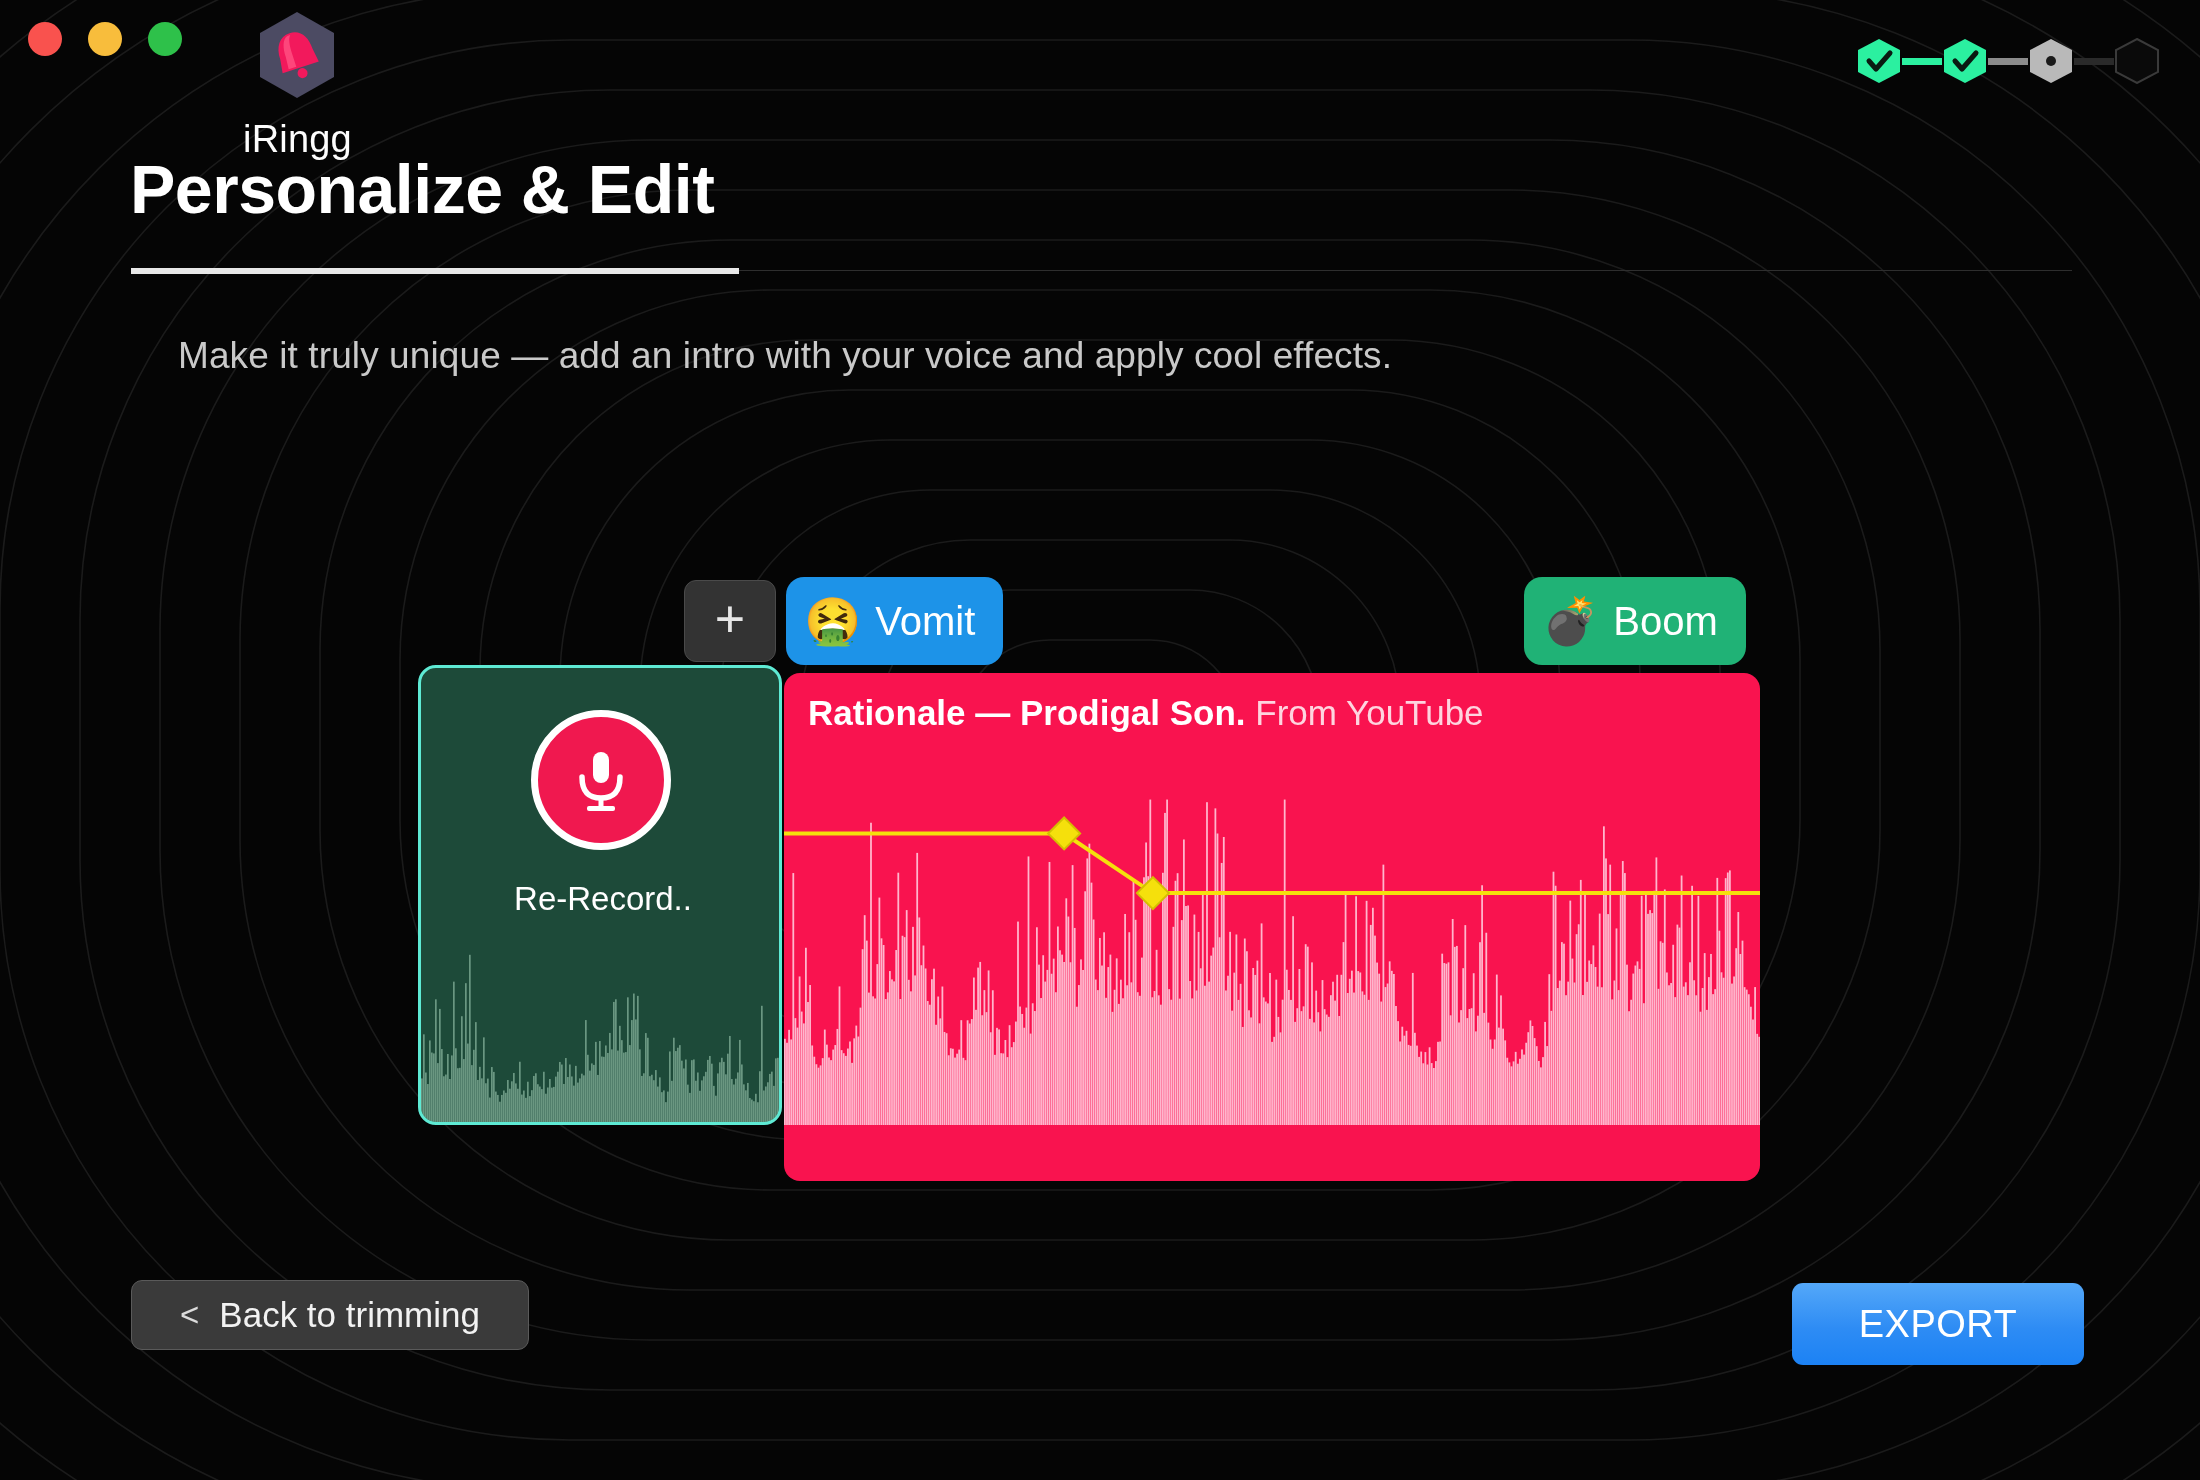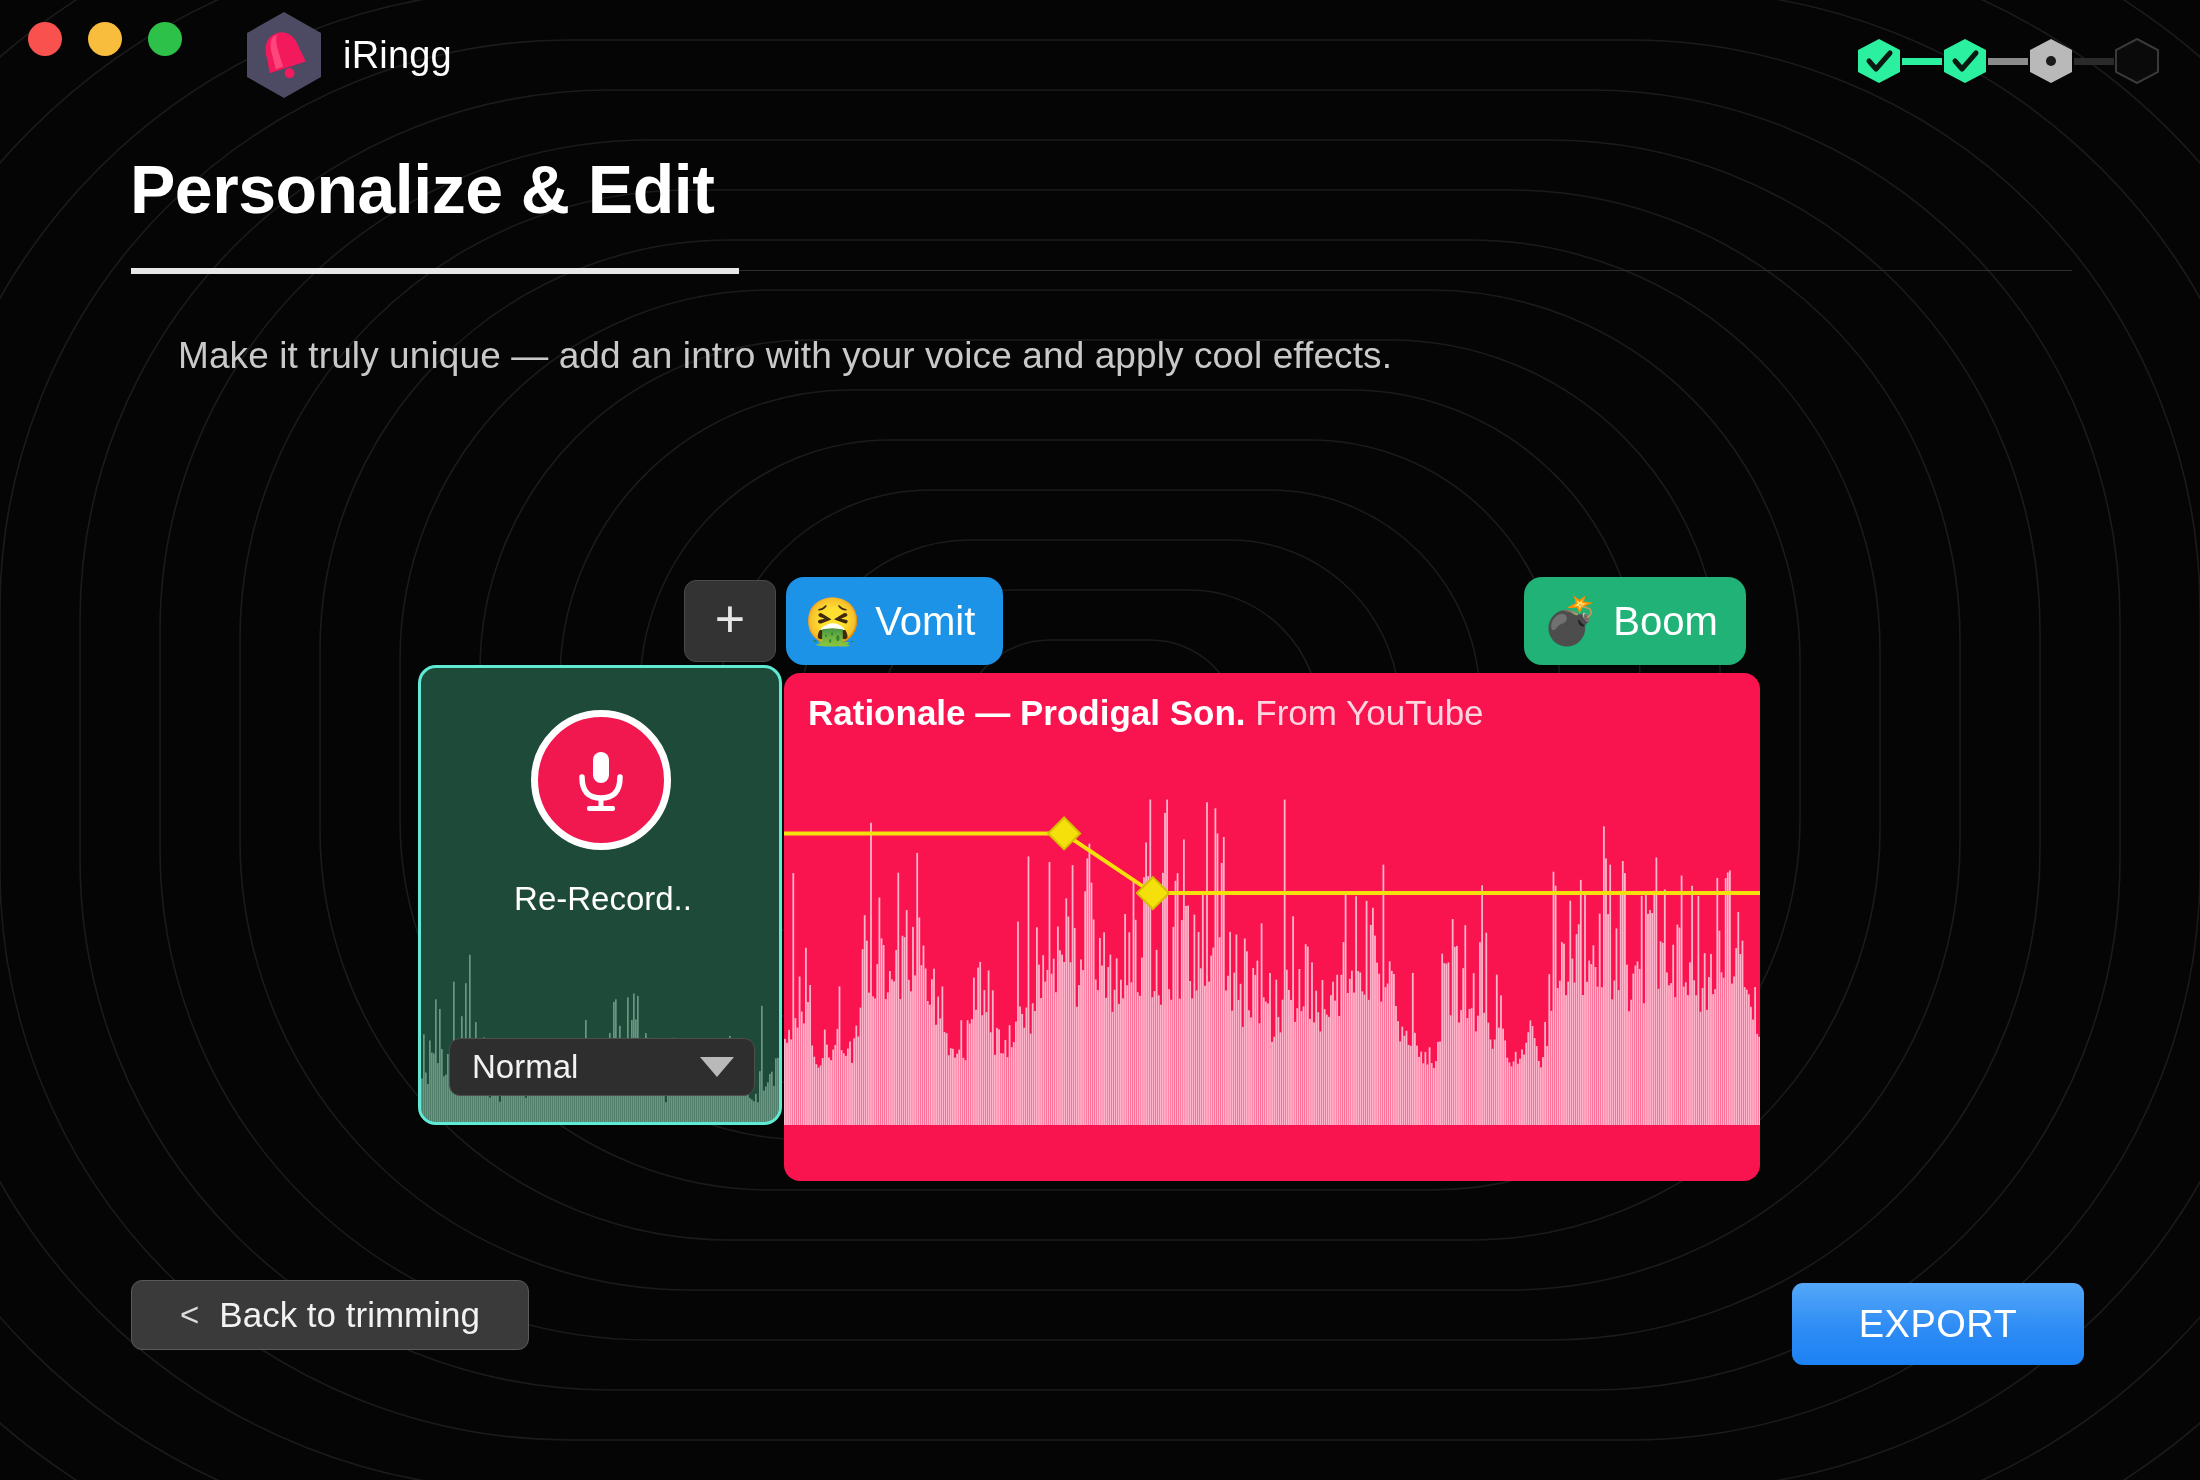--- a/index.html
+++ b/index.html
@@ -32,21 +32,21 @@
   .traffic {
     position: absolute; top: 22px;
     width: 34px; height: 34px; border-radius: 50%;
   }
   #tl-close  { left: 28px;  background: #f9524e; }
   #tl-min    { left: 88px;  background: #f8bd3c; }
   #tl-max    { left: 148px; background: #2ec14a; }
 
   #brand {
     position: absolute; left: 243px; top: 10px;
-    display: flex; align-items: center; gap: 18px;
+    display: flex; align-items: center; gap: 18px; flex-direction: column;
   }
   #brand-logo { width: 82px; height: 90px; }
   #brand-name {
     font-size: 38px; font-weight: 500; color: #fdfdfd;
     letter-spacing: .2px;
   }
 
   #stepper {
     position: absolute; right: 40px; top: 38px;
     display: flex; align-items: center;
@@ -468,24 +468,20 @@
         <svg width="62" height="70" viewBox="0 0 62 70">
           <rect x="23" y="7" width="16" height="31" rx="8" fill="#ffffff"></rect>
           <path d="M12 32 C12 48 20 53 31 53 C42 53 50 48 50 32" stroke="#ffffff" stroke-width="5.5" fill="none" stroke-linecap="round"></path>
           <rect x="28.5" y="52" width="5" height="10" fill="#ffffff"></rect>
           <rect x="17" y="61" width="28" height="5" rx="2" fill="#ffffff"></rect>
         </svg>
       </div>
 
       <div id="record-label">Re-Record..</div>
 
-      <div id="speed-select">
-        <span class="sel-value">Normal</span>
-        <span class="caret-down"></span>
-      </div>
     </div>
 
     <div id="track-panel">
       <svg id="track-wave" viewBox="0 0 976 452" preserveAspectRatio="none">
           <rect x="0.00" y="365.81" width="1.78" height="86.19" fill="#ffb6cd"></rect>
           <rect x="2.10" y="369.77" width="1.78" height="82.23" fill="#ffb6cd"></rect>
           <rect x="4.20" y="356.85" width="1.78" height="95.15" fill="#ffb6cd"></rect>
           <rect x="6.30" y="366.45" width="1.78" height="85.55" fill="#ffb6cd"></rect>
           <rect x="8.40" y="200.06" width="1.78" height="251.94" fill="#ffb6cd"></rect>
           <rect x="10.50" y="345.12" width="1.78" height="106.88" fill="#ffb6cd"></rect>

